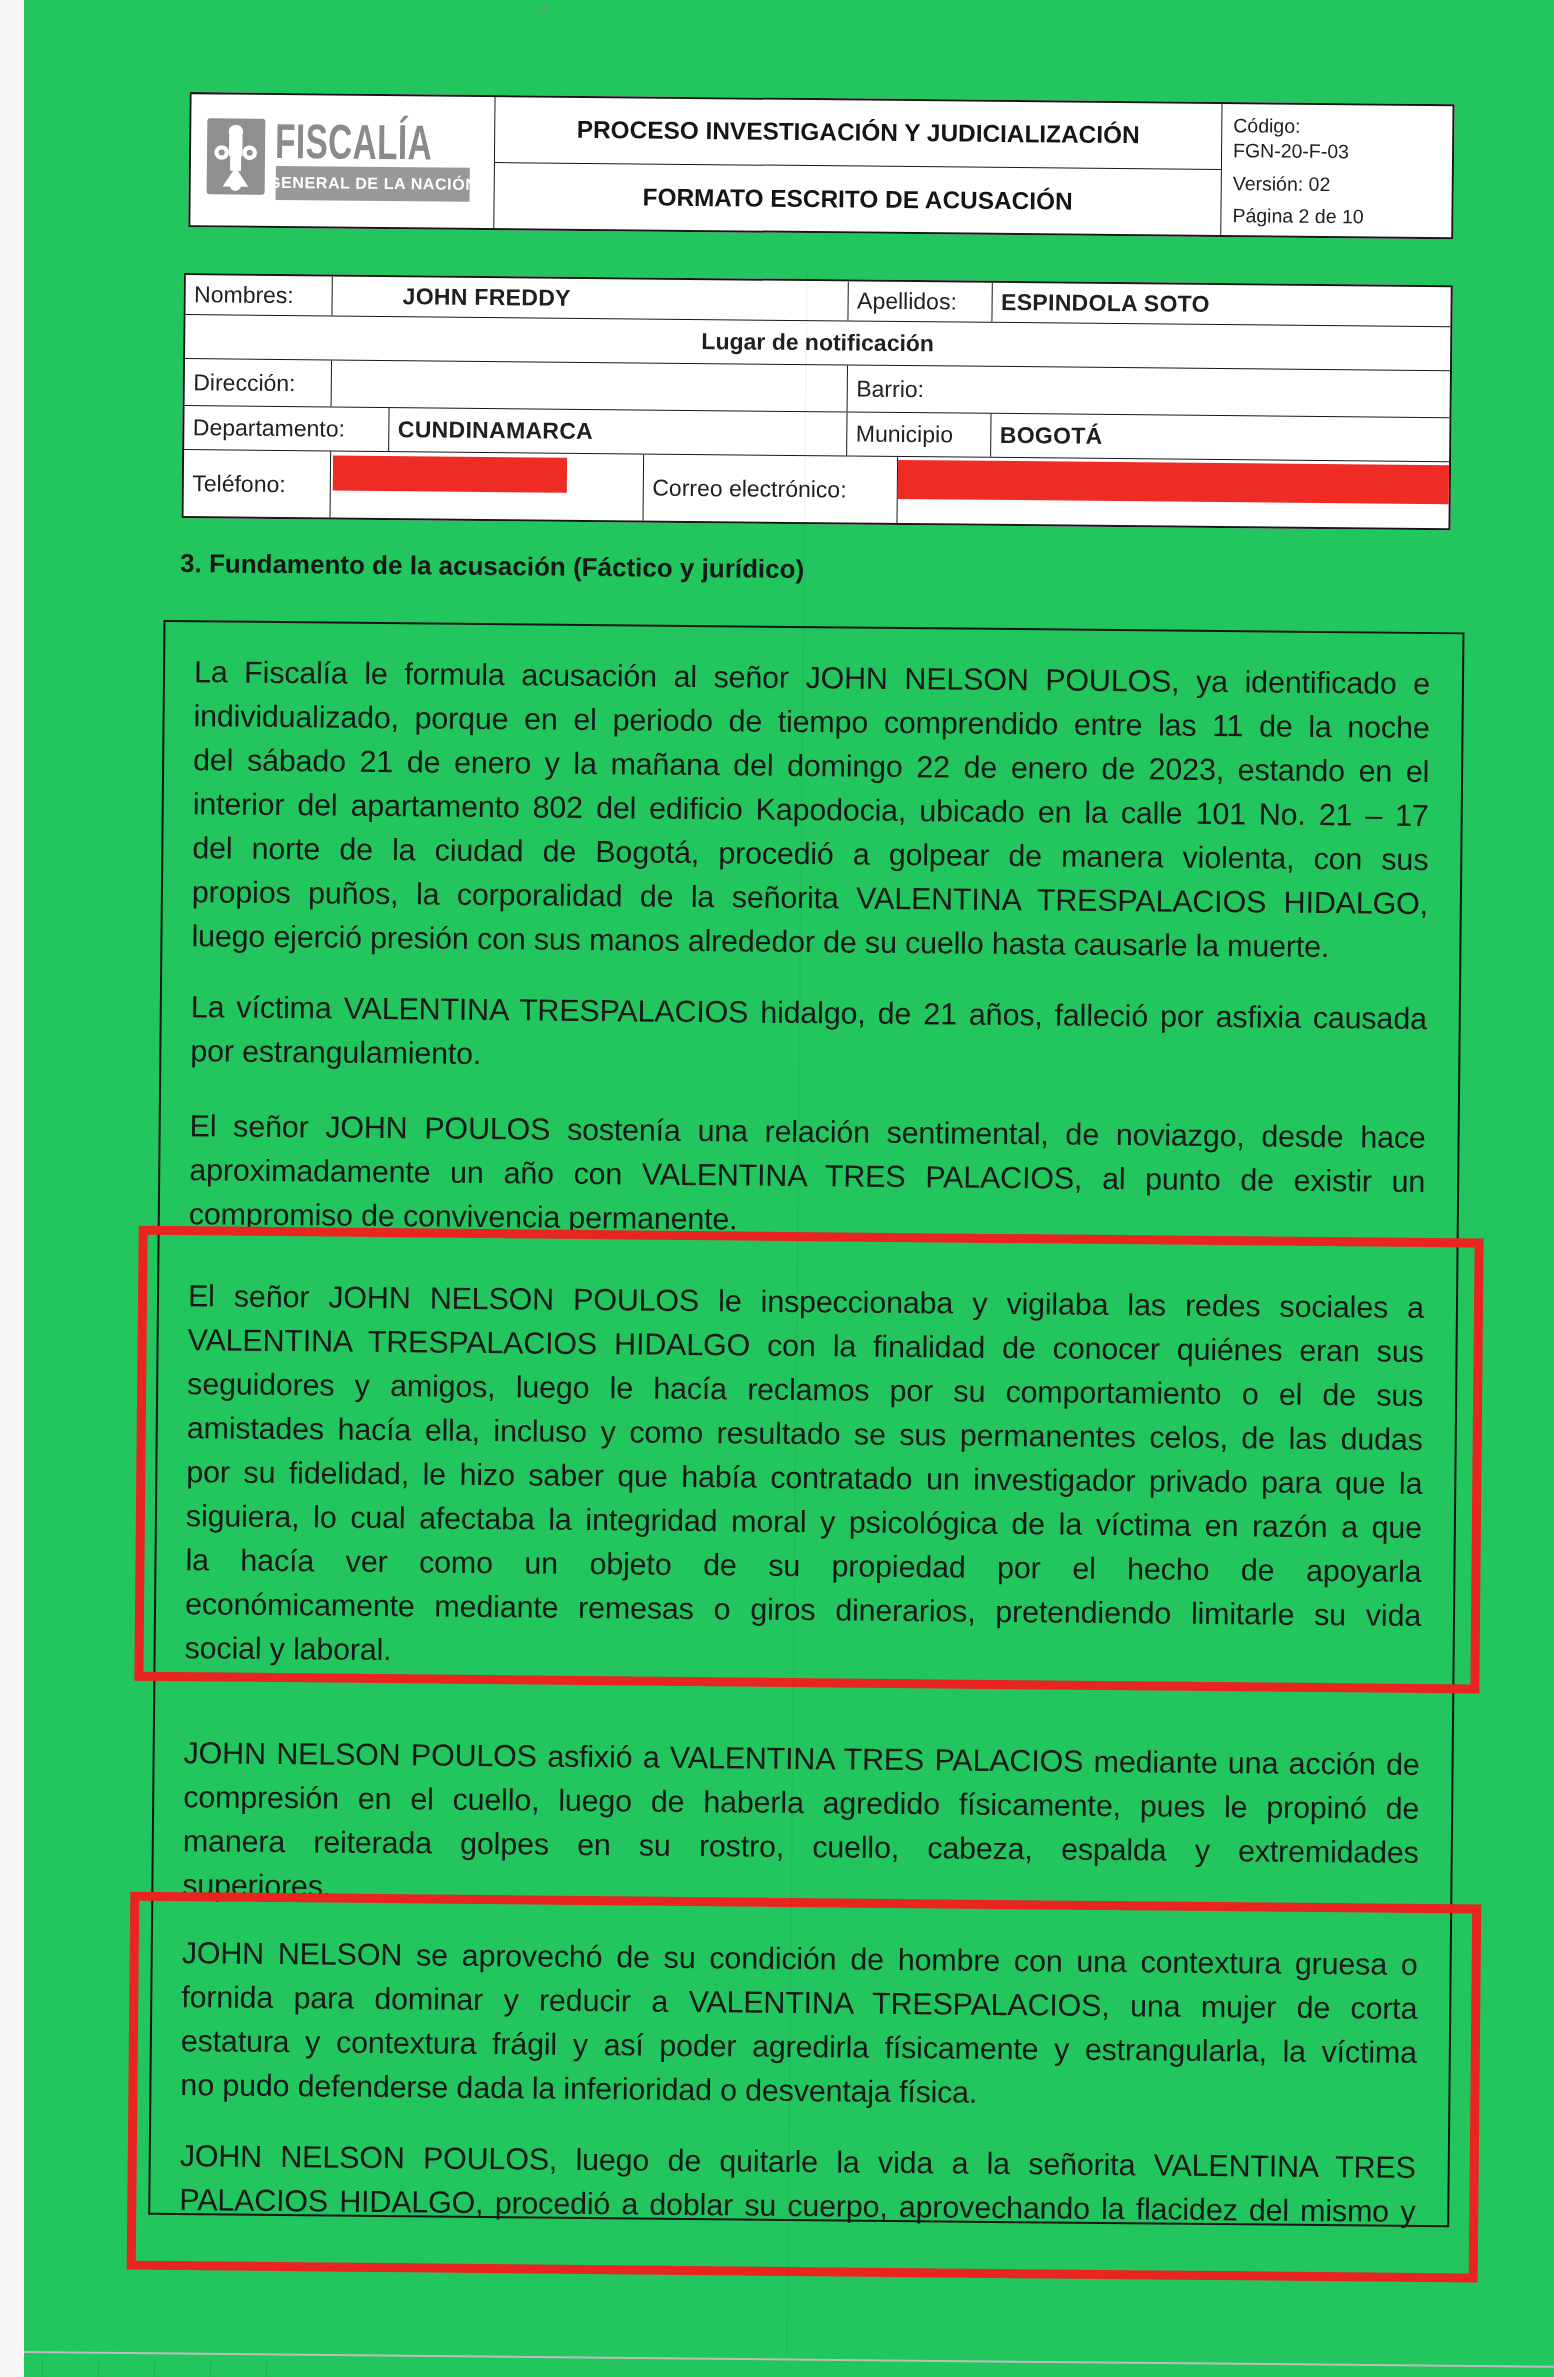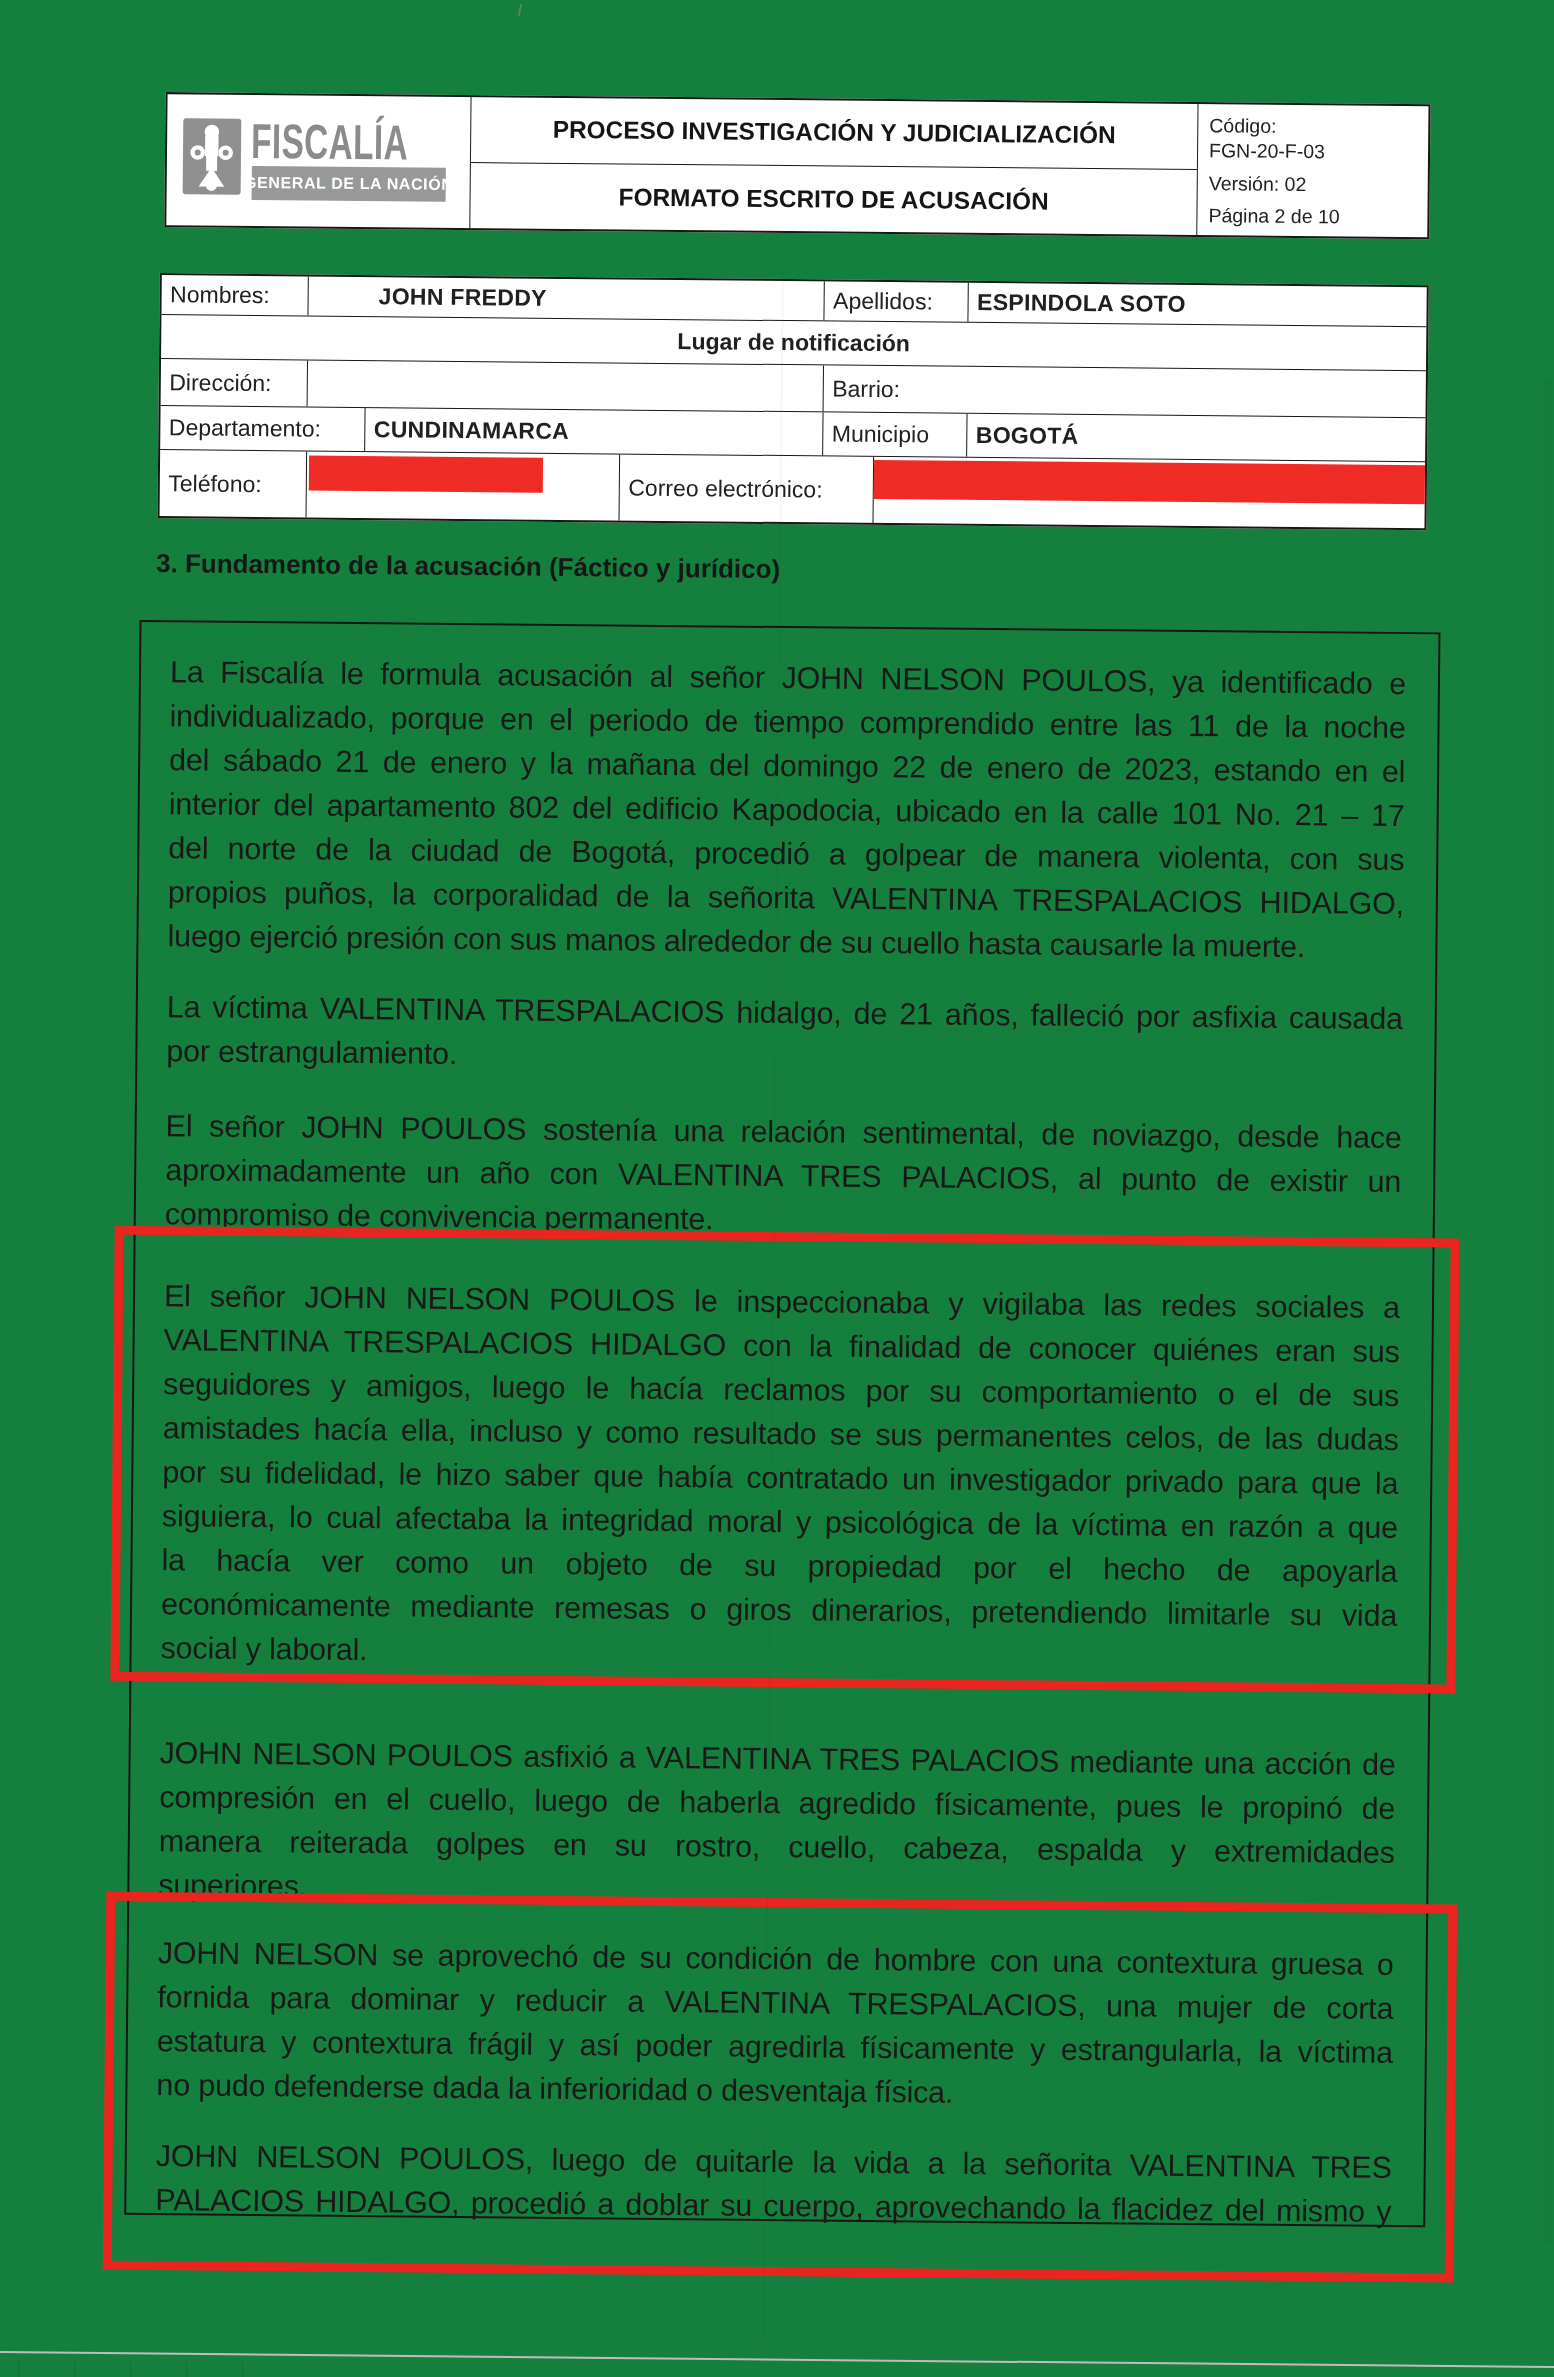--- a/index.html
+++ b/index.html
@@ -3,21 +3,21 @@
 <meta charset="utf-8">
 <style>
   html,body{margin:0;padding:0;}
   body{
     width:1554px;height:2377px;
     background:#f6f6f4;
     font-family:"Liberation Sans","DejaVu Sans",sans-serif;
     position:relative;
   }
   .page{
-    position:absolute;inset:0;overflow:hidden;background:#15803d;
+    position:absolute;inset:0;overflow:hidden;background:#22c55e;margin-left:24px;
   }
   
   .rot{
     position:absolute;inset:0;
     transform:rotate(0.55deg);
     transform-origin:49px 49px;
     color:#1a1a1a;
   }
 
   

